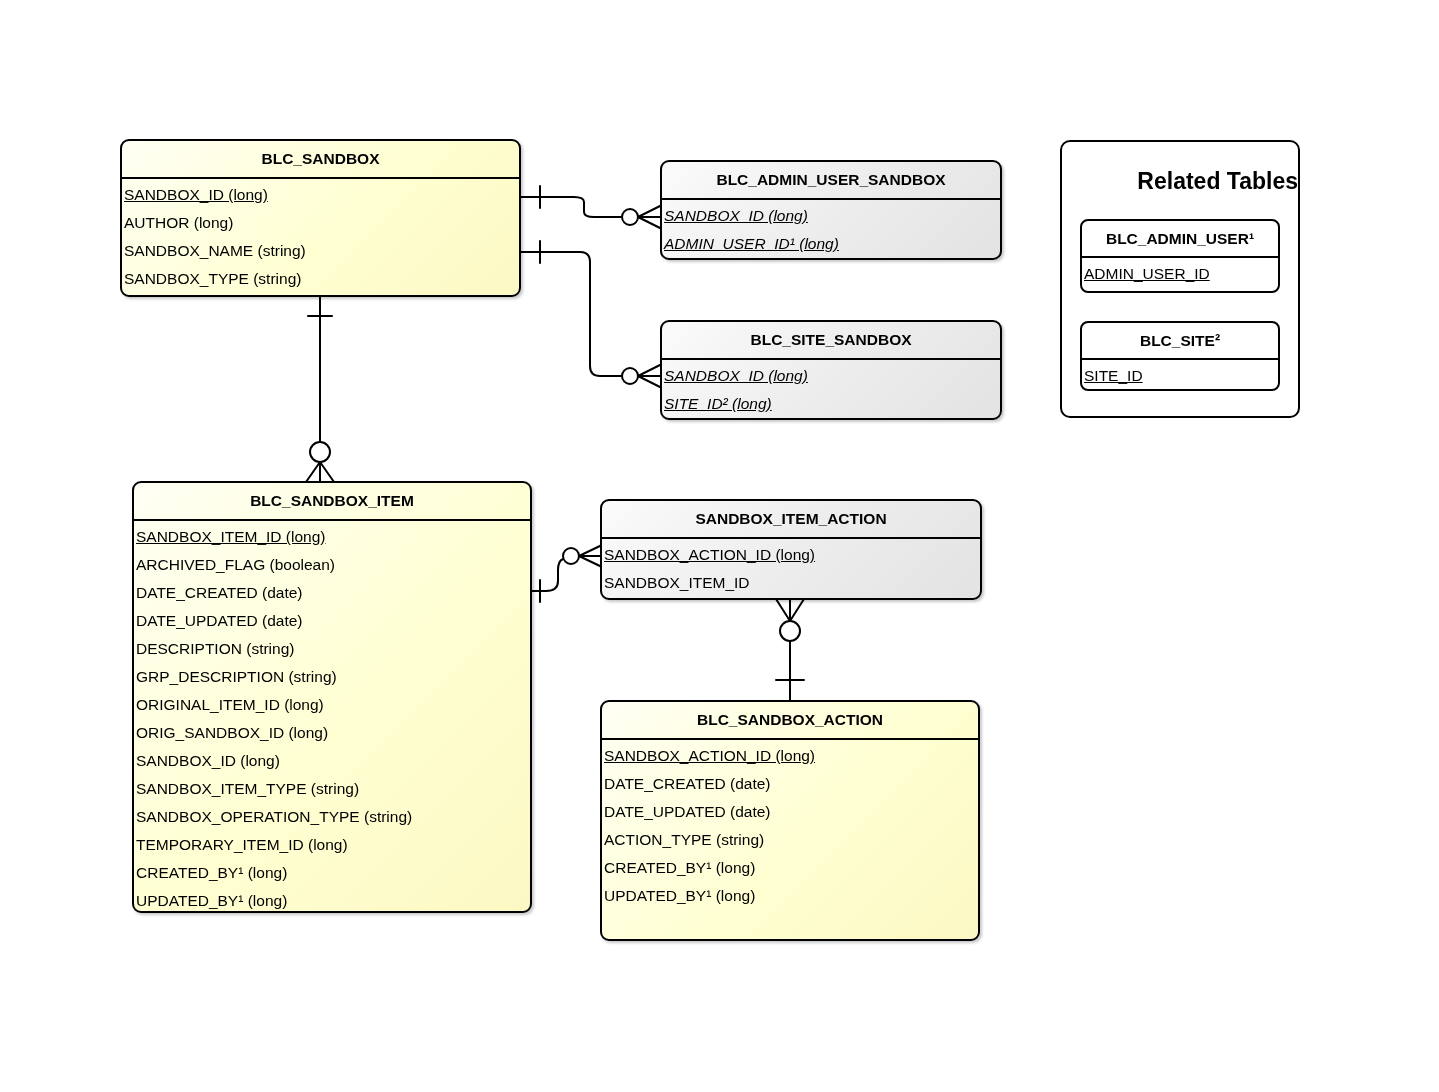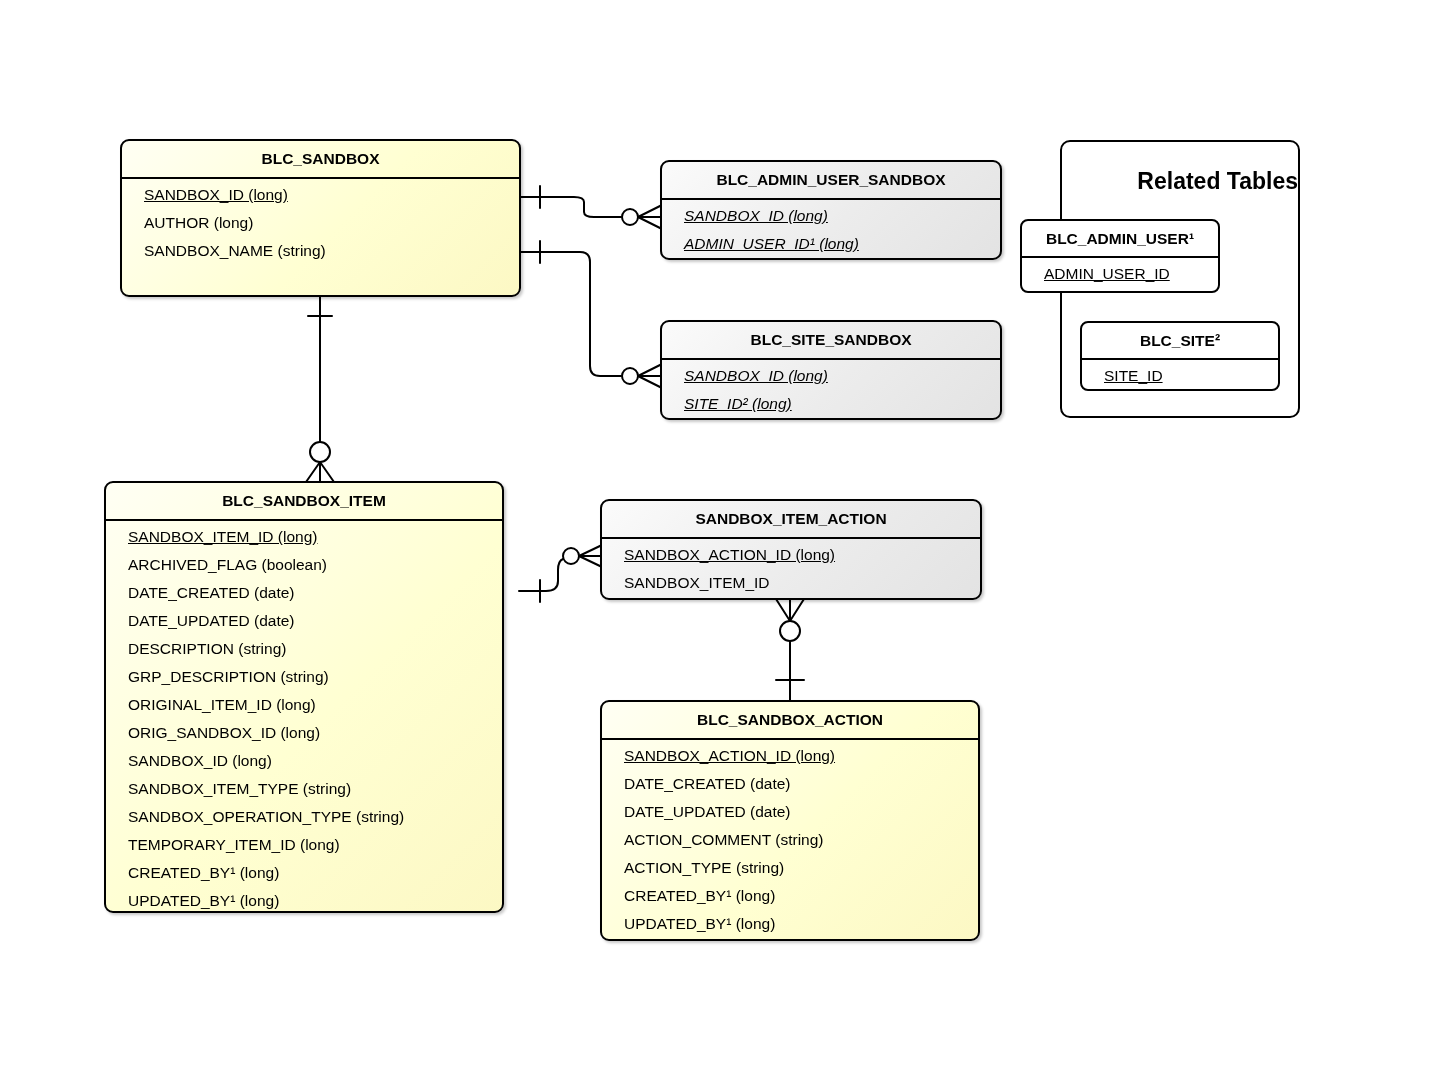--- a/index.html
+++ b/index.html
@@ -32,21 +32,21 @@
     text-align:center;
     border-bottom:2px solid #000;
     display:flex;align-items:center;justify-content:center;
     height:38px;
     box-sizing:border-box;
   }
   .etable .erows{padding:2px 0 0 0;}
   .row{
     font-size:15.5px;
     line-height:28px;
-    padding:0 22px;
+    padding:0 2px;
     white-space:nowrap;
   }
   .row.pk{text-decoration:underline;}
   .row.fk{}
   .row.pk-fk{text-decoration:underline;font-style:italic;}
 
   
   .related-box{
     position:absolute;z-index:2;
     border:2px solid #000;border-radius:10px;
@@ -110,20 +110,21 @@
       </g>
     </g>
   </svg>
 
   <div class="etable yellow" style="left:120px;top:139px;width:401px;height:158px">
     <div class="etitle">BLC_SANDBOX</div>
     <div class="erows">
       <div class="row pk">SANDBOX_ID (long)</div>
       <div class="row">AUTHOR (long)</div>
       <div class="row">SANDBOX_NAME (string)</div>
+      <div class="row">SANDBOX_TYPE (string)</div>
     </div>
   </div>
 
   <div class="etable gray" style="left:660px;top:160px;width:342px;height:100px">
     <div class="etitle">BLC_ADMIN_USER_SANDBOX</div>
     <div class="erows">
       <div class="row pk-fk">SANDBOX_ID (long)</div>
       <div class="row pk-fk">ADMIN_USER_ID¹ (long)</div>
     </div>
   </div>
@@ -133,35 +134,35 @@
     <div class="erows">
       <div class="row pk-fk">SANDBOX_ID (long)</div>
       <div class="row pk-fk">SITE_ID² (long)</div>
     </div>
   </div>
 
   <div class="related-box" style="left:1060px;top:140px;width:240px;height:278px">
     <div class="related-heading">Related Tables</div>
   </div>
 
-  <div class="rtable" style="left:1020px;top:219px;width:200px;height:74px">
+  <div class="rtable" style="left:1080px;top:219px;width:200px;height:74px">
     <div class="etitle">BLC_ADMIN_USER¹</div>
     <div class="erows">
       <div class="row pk">ADMIN_USER_ID</div>
     </div>
   </div>
 
   <div class="rtable" style="left:1080px;top:321px;width:200px;height:70px">
     <div class="etitle">BLC_SITE²</div>
     <div class="erows">
       <div class="row pk">SITE_ID</div>
     </div>
   </div>
 
-  <div class="etable yellow" style="left:104px;top:481px;width:400px;height:432px">
+  <div class="etable yellow" style="left:132px;top:481px;width:400px;height:432px">
     <div class="etitle">BLC_SANDBOX_ITEM</div>
     <div class="erows">
       <div class="row pk">SANDBOX_ITEM_ID (long)</div>
       <div class="row">ARCHIVED_FLAG (boolean)</div>
       <div class="row">DATE_CREATED (date)</div>
       <div class="row">DATE_UPDATED (date)</div>
       <div class="row">DESCRIPTION (string)</div>
       <div class="row">GRP_DESCRIPTION (string)</div>
       <div class="row">ORIGINAL_ITEM_ID (long)</div>
       <div class="row fk">ORIG_SANDBOX_ID (long)</div>
@@ -181,20 +182,19 @@
       <div class="row">SANDBOX_ITEM_ID</div>
     </div>
   </div>
 
   <div class="etable yellow" style="left:600px;top:700px;width:380px;height:241px">
     <div class="etitle">BLC_SANDBOX_ACTION</div>
     <div class="erows">
       <div class="row pk">SANDBOX_ACTION_ID (long)</div>
       <div class="row">DATE_CREATED (date)</div>
       <div class="row">DATE_UPDATED (date)</div>
-      <div class="row">ACTION_COMMENT (string)</div>
       <div class="row">ACTION_TYPE (string)</div>
       <div class="row fk">CREATED_BY¹ (long)</div>
       <div class="row fk">UPDATED_BY¹ (long)</div>
     </div>
   </div>
 
 </div>
 
 </body></html>

